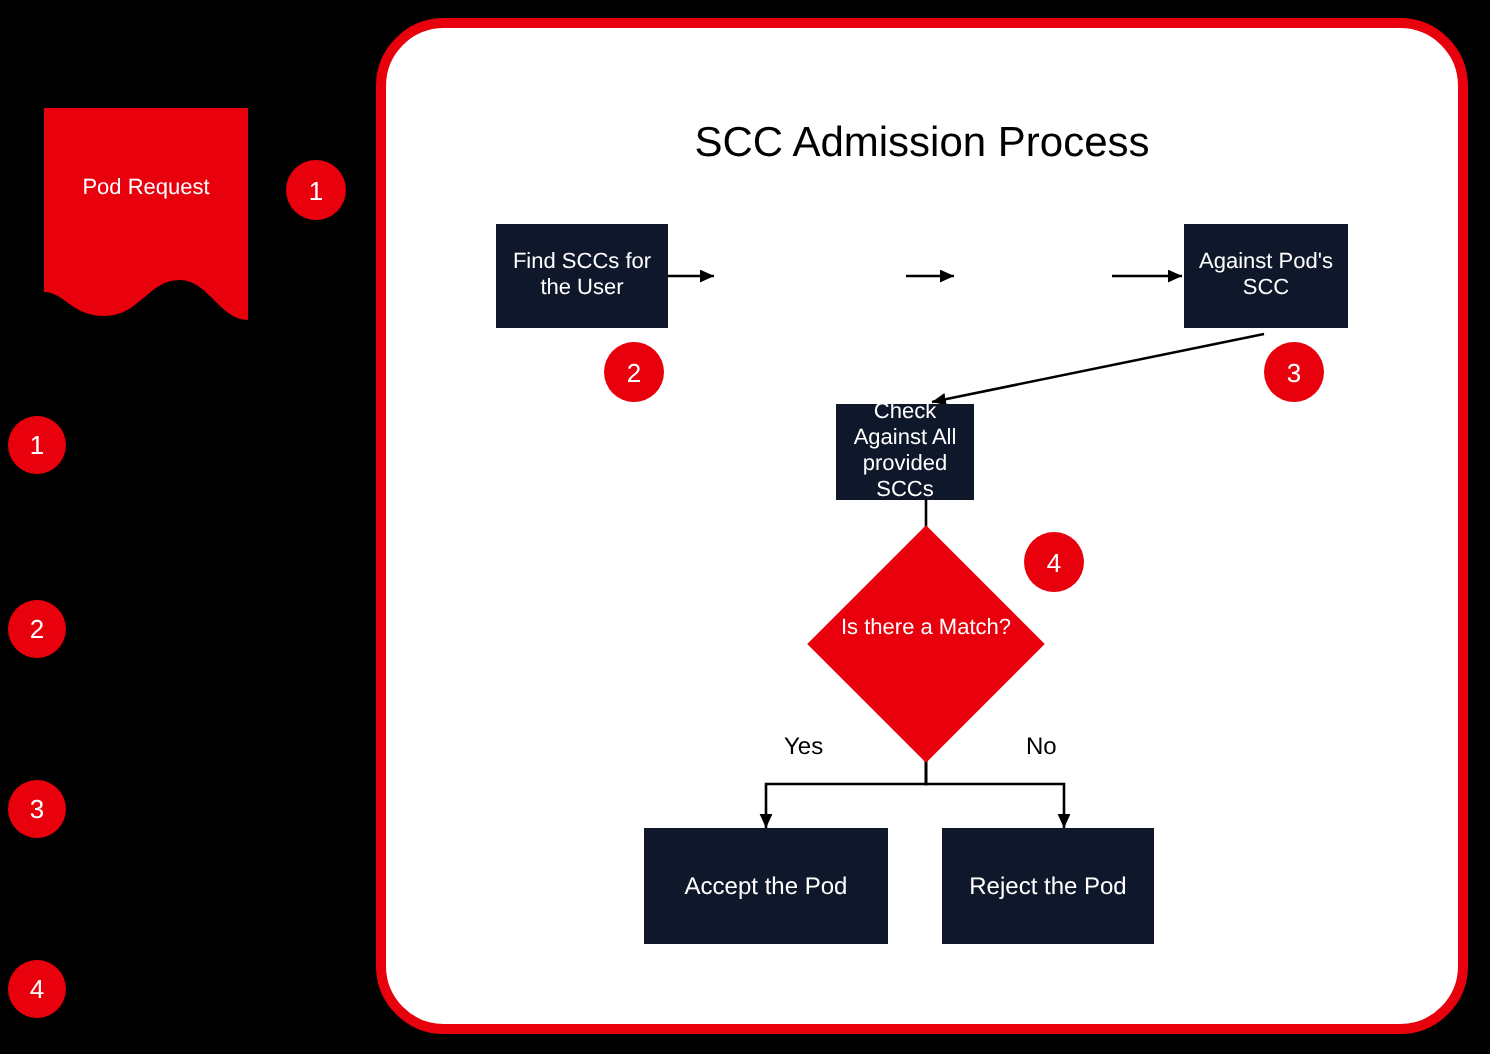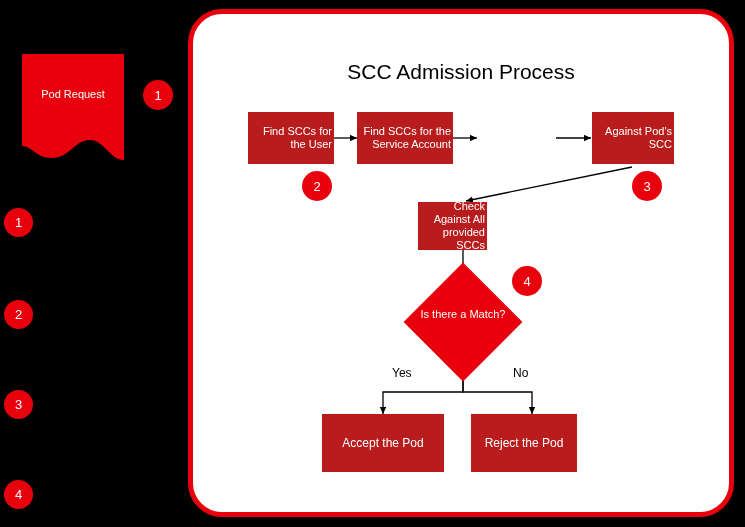--- a/index.html
+++ b/index.html
@@ -72,27 +72,27 @@
     top: 60px;
     width: 546px;
     text-align: center;
     font-size: 21px;
     color: #000000;
   }
 
   
   .box {
     position: absolute;
-    background: #b91c1c;
+    background: #0f172a;
     color: #ffffff;
     font-size: 11px;
     display: flex;
     align-items: center;
     justify-content: center;
-    text-align: right;
+    text-align: center;
     line-height: 1.2;
     box-sizing: border-box;
     padding: 2px;
   }
   .box.big { font-size: 12px; }
 
   
   .diamond {
     position: absolute;
     width: 84px;
@@ -159,21 +159,20 @@
     <line x1="632" y1="167" x2="466" y2="201" stroke="#000" stroke-width="1.3" marker-end="url(#arrow)"></line>
 
     <line x1="463" y1="249" x2="463" y2="279" stroke="#000" stroke-width="1.3" marker-end="url(#arrow)"></line>
 
     <path d="M463 364 L463 392 L383 392 L383 414" fill="none" stroke="#000" stroke-width="1.3" marker-end="url(#arrow)"></path>
 
     <path d="M463 364 L463 392 L532 392 L532 414" fill="none" stroke="#000" stroke-width="1.3" marker-end="url(#arrow)"></path>
   </svg>
 
   <div class="box" style="left:248px; top:112px; width:86px; height:52px;">Find SCCs for the User</div>
-  <div class="box" style="left:357px; top:112px; width:96px; height:52px;">Find SCCs for the Service Account</div>
   <div class="box" style="left:592px; top:112px; width:82px; height:52px;">Against Pod's SCC</div>
   <div class="box" style="left:418px; top:202px; width:69px; height:48px;">Check Against All provided SCCs</div>
 
   <div class="diamond" style="left:421px; top:280px;"></div>
   <div class="diamond-label" style="left:408px; top:308px;">Is there a Match?</div>
 
   <div class="edge-label" style="left:392px; top:366px;">Yes</div>
   <div class="edge-label" style="left:513px; top:366px;">No</div>
 
   <div class="box big" style="left:322px; top:414px; width:122px; height:58px;">Accept the Pod</div>

